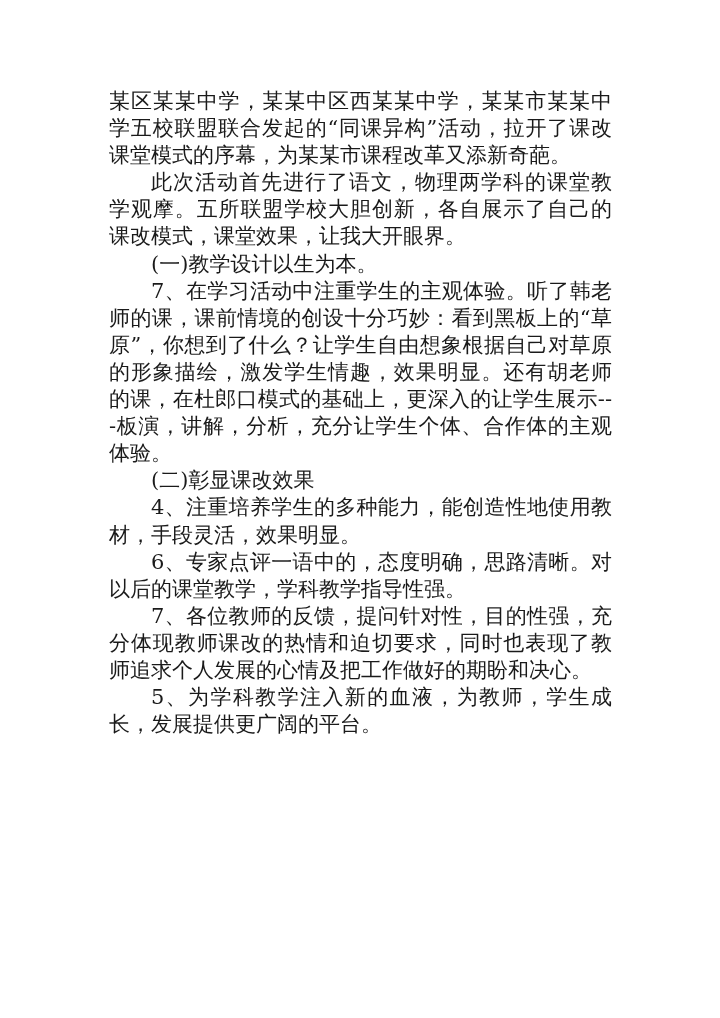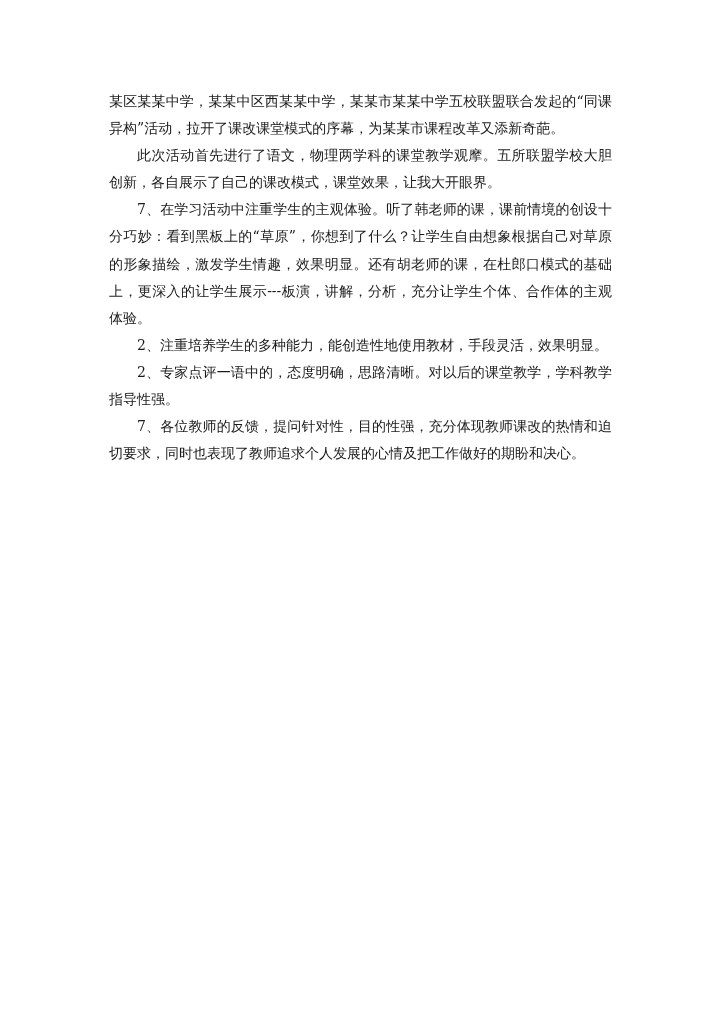--- a/index.html
+++ b/index.html
@@ -3,31 +3,34 @@
 <meta charset="utf-8">
 <style>
   html, body { margin: 0; padding: 0; background: #ffffff; }
   body { width: 720px; height: 1018px; position: relative; overflow: hidden; }
   .page {
     position: absolute;
     left: 109px;
     top: 88px;
     width: 503px;
     font-family: "DejaVu Serif", "Liberation Serif", serif;
-    font-size: 14px;
+    font-size: 21px;
     line-height: 27.1px;
     color: #1a1a1a;
     text-align: justify;
   }
   .page p { margin: 0; }
   .indent { text-indent: 2em; }
 </style>
 </head>
 <body>
 
 <div class="page">
   <p>某区某某中学，某某中区西某某中学，某某市某某中学五校联盟联合发起的“同课异构”活动，拉开了课改课堂模式的序幕，为某某市课程改革又添新奇葩。</p>
   <p class="indent">此次活动首先进行了语文，物理两学科的课堂教学观摩。五所联盟学校大胆创新，各自展示了自己的课改模式，课堂效果，让我大开眼界。</p>
+  <p class="indent">(一)教学设计以生为本。</p>
   <p class="indent">7、在学习活动中注重学生的主观体验。听了韩老师的课，课前情境的创设十分巧妙：看到黑板上的“草原”，你想到了什么？让学生自由想象根据自己对草原的形象描绘，激发学生情趣，效果明显。还有胡老师的课，在杜郎口模式的基础上，更深入的让学生展示---板演，讲解，分析，充分让学生个体、合作体的主观体验。</p>
-  <p class="indent">2、注重培养学生的多种能力，能创造性地使用教材，手段灵活，效果明显。</p>
-  <p class="indent">2、专家点评一语中的，态度明确，思路清晰。对以后的课堂教学，学科教学指导性强。</p>
+  <p class="indent">(二)彰显课改效果</p>
+  <p class="indent">4、注重培养学生的多种能力，能创造性地使用教材，手段灵活，效果明显。</p>
+  <p class="indent">6、专家点评一语中的，态度明确，思路清晰。对以后的课堂教学，学科教学指导性强。</p>
   <p class="indent">7、各位教师的反馈，提问针对性，目的性强，充分体现教师课改的热情和迫切要求，同时也表现了教师追求个人发展的心情及把工作做好的期盼和决心。</p>
+  <p class="indent">5、为学科教学注入新的血液，为教师，学生成长，发展提供更广阔的平台。</p>
 </div>
 
 </body></html>

